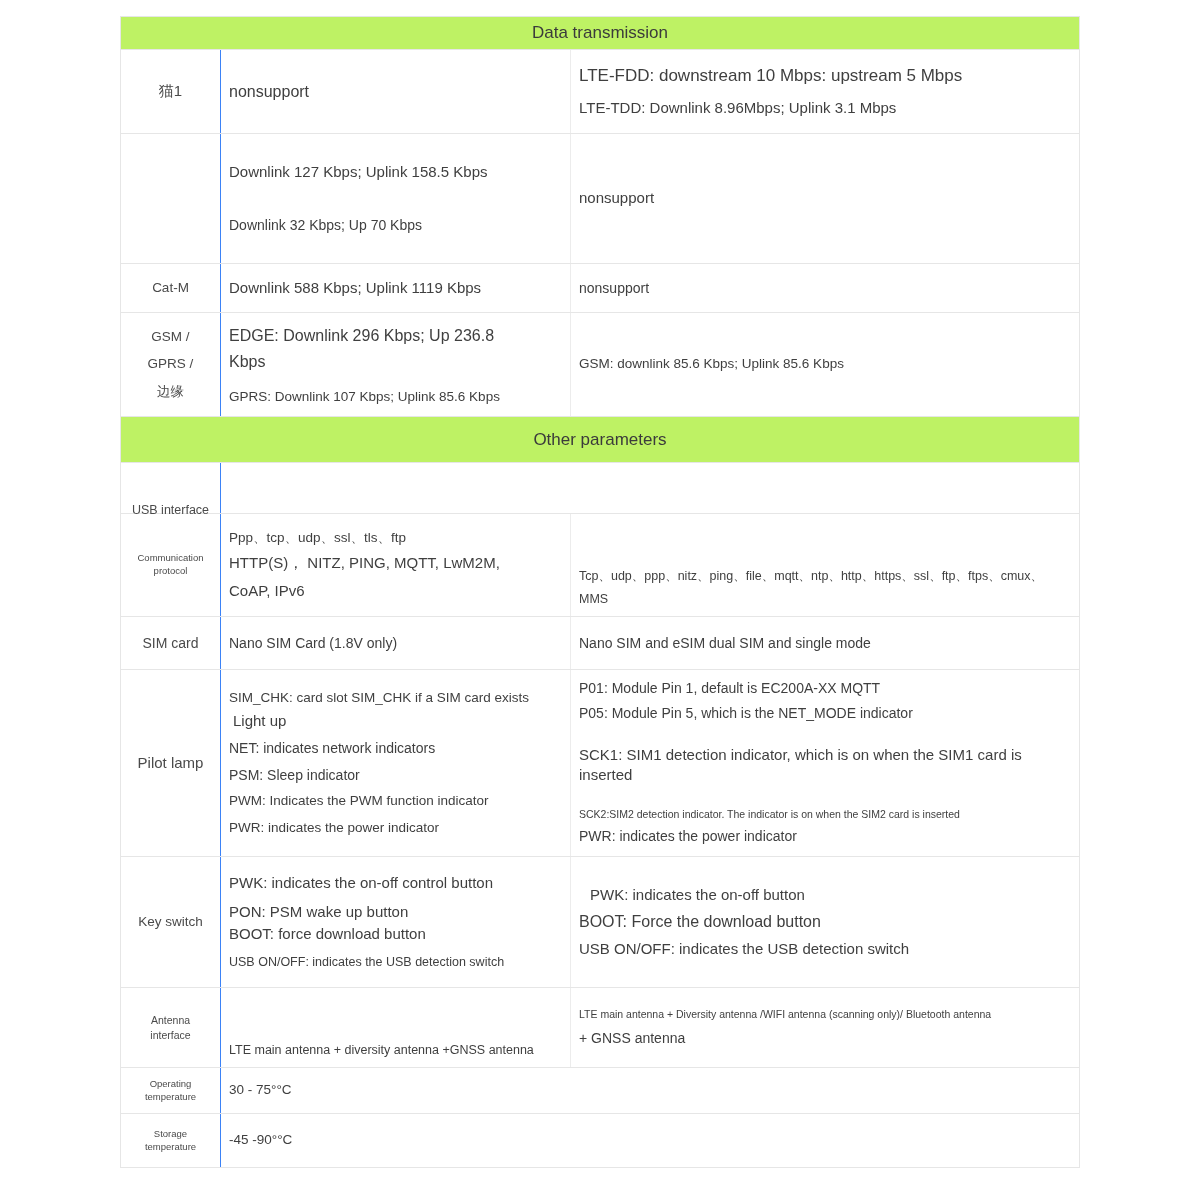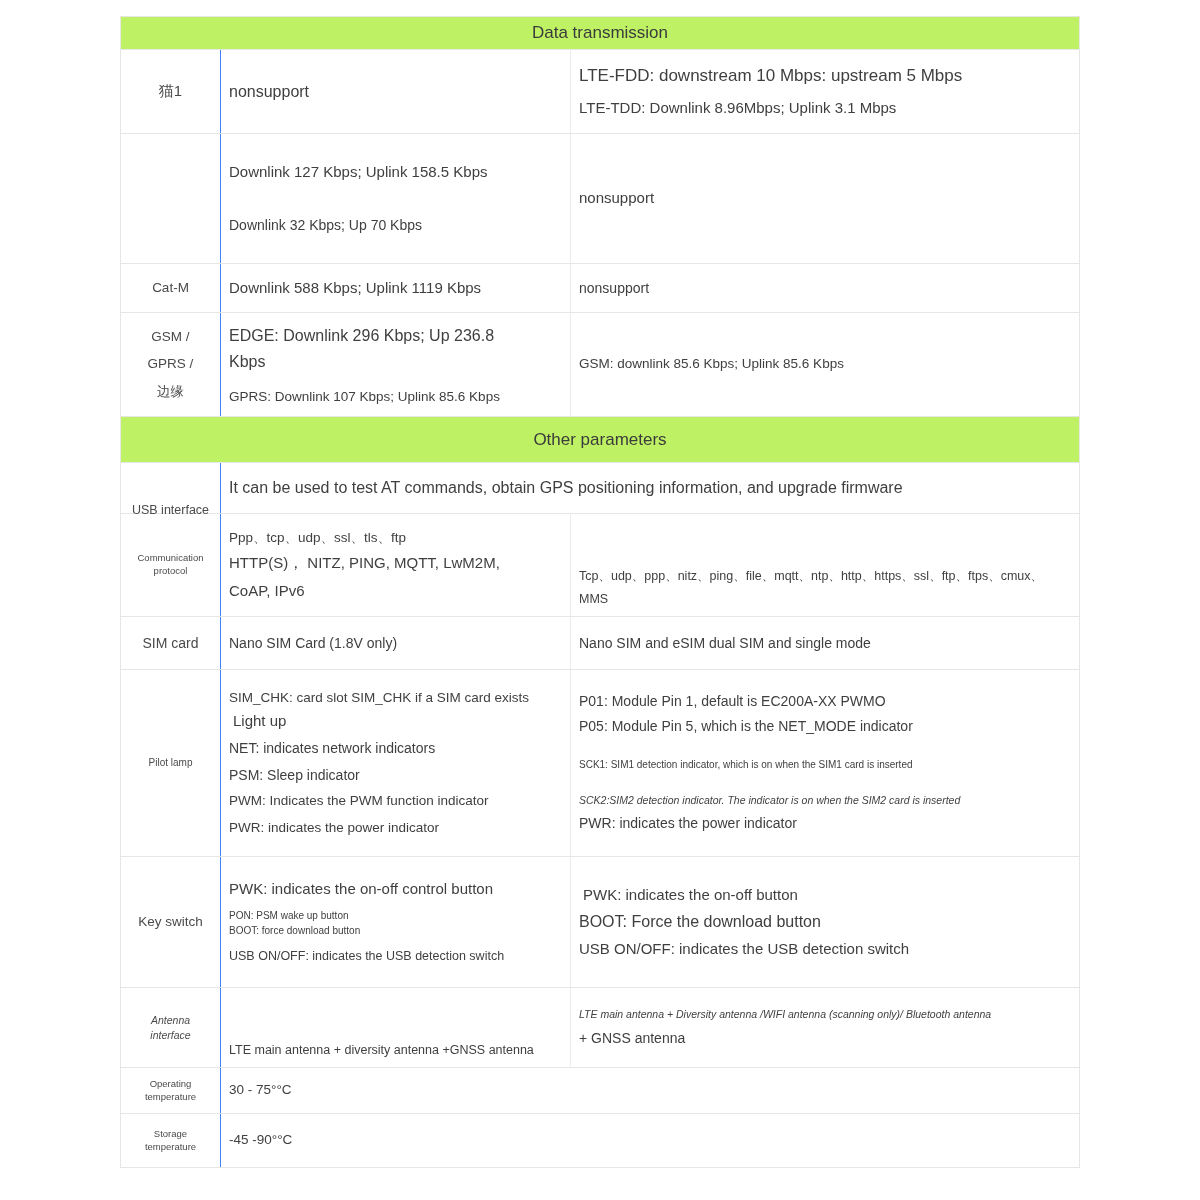--- a/index.html
+++ b/index.html
@@ -31,22 +31,22 @@
     border-right:1px solid #3b82f6;
     align-items:center; text-align:center;
     padding:4px;
     color:#4a4a4a;
   }
   .c1 { width:350px; border-right:1px solid #ececec; padding:6px 10px 6px 8px; }
   .c2 { flex:1; padding:6px 14px 6px 8px; }
   .cspan { flex:1; padding:6px 14px 6px 8px; }
   .line { margin:3px 0; line-height:1.35; }
   .f9  { font-size:9.5px; }
-  .f10 { font-size:10.5px;font-style:italic; }
-  .f11 { font-size:10px; }
+  .f10 { font-size:10.5px; }
+  .f11 { font-size:15px; }
   .f12 { font-size:12.5px;margin-top:48px; }
   .f13 { font-size:13.5px; }
   .f14 { font-size:14px; }
   .f15 { font-size:15px; }
   .f16 { font-size:16px; }
   .f17 { font-size:17px; }
 </style>
 </head>
 <body>
 
@@ -108,23 +108,20 @@
   </div>
 
   <div class="section-header" style="height:46px">
     <span>Other parameters</span>
   </div>
 
   <div class="row" style="height:51px">
     <div class="cell label-cell">
       <div class="line f12">USB interface</div>
     </div>
-    <div class="cell cspan">
-      <div class="line f16">It can be used to test AT commands, obtain GPS positioning information, and upgrade firmware</div>
-    </div>
   </div>
 
   <div class="row" style="height:103px">
     <div class="cell label-cell">
       <div class="line f9">Communication protocol</div>
     </div>
     <div class="cell c1">
       <div class="line f13" style="margin:4px 0 2px 0">Ppp、tcp、udp、ssl、tls、ftp</div>
       <div class="line f15" style="margin:4px 0">HTTP(S)，  NITZ, PING, MQTT, LwM2M,</div>
       <div class="line f15" style="margin:4px 0">CoAP, IPv6</div>
@@ -152,40 +149,40 @@
     </div>
     <div class="cell c1">
       <div class="line f13" style="margin:4px 0 1px 0">SIM_CHK: card slot SIM_CHK if a SIM card exists</div>
       <div class="line f15" style="margin:3px 0; padding-left:4px">Light up</div>
       <div class="line f14" style="margin:4px 0">NET: indicates network indicators</div>
       <div class="line f14" style="margin:4px 0">PSM: Sleep indicator</div>
       <div class="line f13" style="margin:4px 0">PWM: Indicates the PWM function indicator</div>
       <div class="line f13" style="margin:4px 0">PWR: indicates the power indicator</div>
     </div>
     <div class="cell c2">
-      <div class="line f14" style="margin:3px 0">P01: Module Pin 1, default is EC200A-XX PWMO</div>
+      <div class="line f14" style="margin:3px 0">P01: Module Pin 1, default is EC200A-XX MQTT</div>
       <div class="line f14" style="margin:3px 0">P05: Module Pin 5, which is the NET_MODE indicator</div>
       <div class="line f11" style="margin:19px 0">SCK1: SIM1 detection indicator, which is on when the SIM1 card is inserted</div>
       <div class="line f10" style="margin:2.5px 0">SCK2:SIM2 detection indicator. The indicator is on when the SIM2 card is inserted</div>
       <div class="line f14" style="margin:4px 0">PWR: indicates the power indicator</div>
     </div>
   </div>
 
   <div class="row" style="height:131px">
     <div class="cell label-cell">
       <div class="line f13">Key switch</div>
     </div>
     <div class="cell c1">
       <div class="line f15" style="margin-bottom:8px">PWK: indicates the on-off control button</div>
       <div class="line f11" style="margin:1px 0">PON: PSM wake up button</div>
       <div class="line f11" style="margin:1px 0">BOOT: force download button</div>
       <div class="line f12" style="margin-top:9px">USB ON/OFF: indicates the USB detection switch</div>
     </div>
     <div class="cell c2">
-      <div class="line f15" style="margin:3px 4px">PWK: indicates the on-off button</div>
+      <div class="line f15" style="margin:3px 11px">PWK: indicates the on-off button</div>
       <div class="line f16" style="margin:3px 0">BOOT: Force the download button</div>
       <div class="line f15" style="margin:3px 0">USB ON/OFF: indicates the USB detection switch</div>
     </div>
   </div>
 
   <div class="row" style="height:80px">
     <div class="cell label-cell">
       <div class="line f10" style="max-width:64px">Antenna interface</div>
     </div>
     <div class="cell c1">

